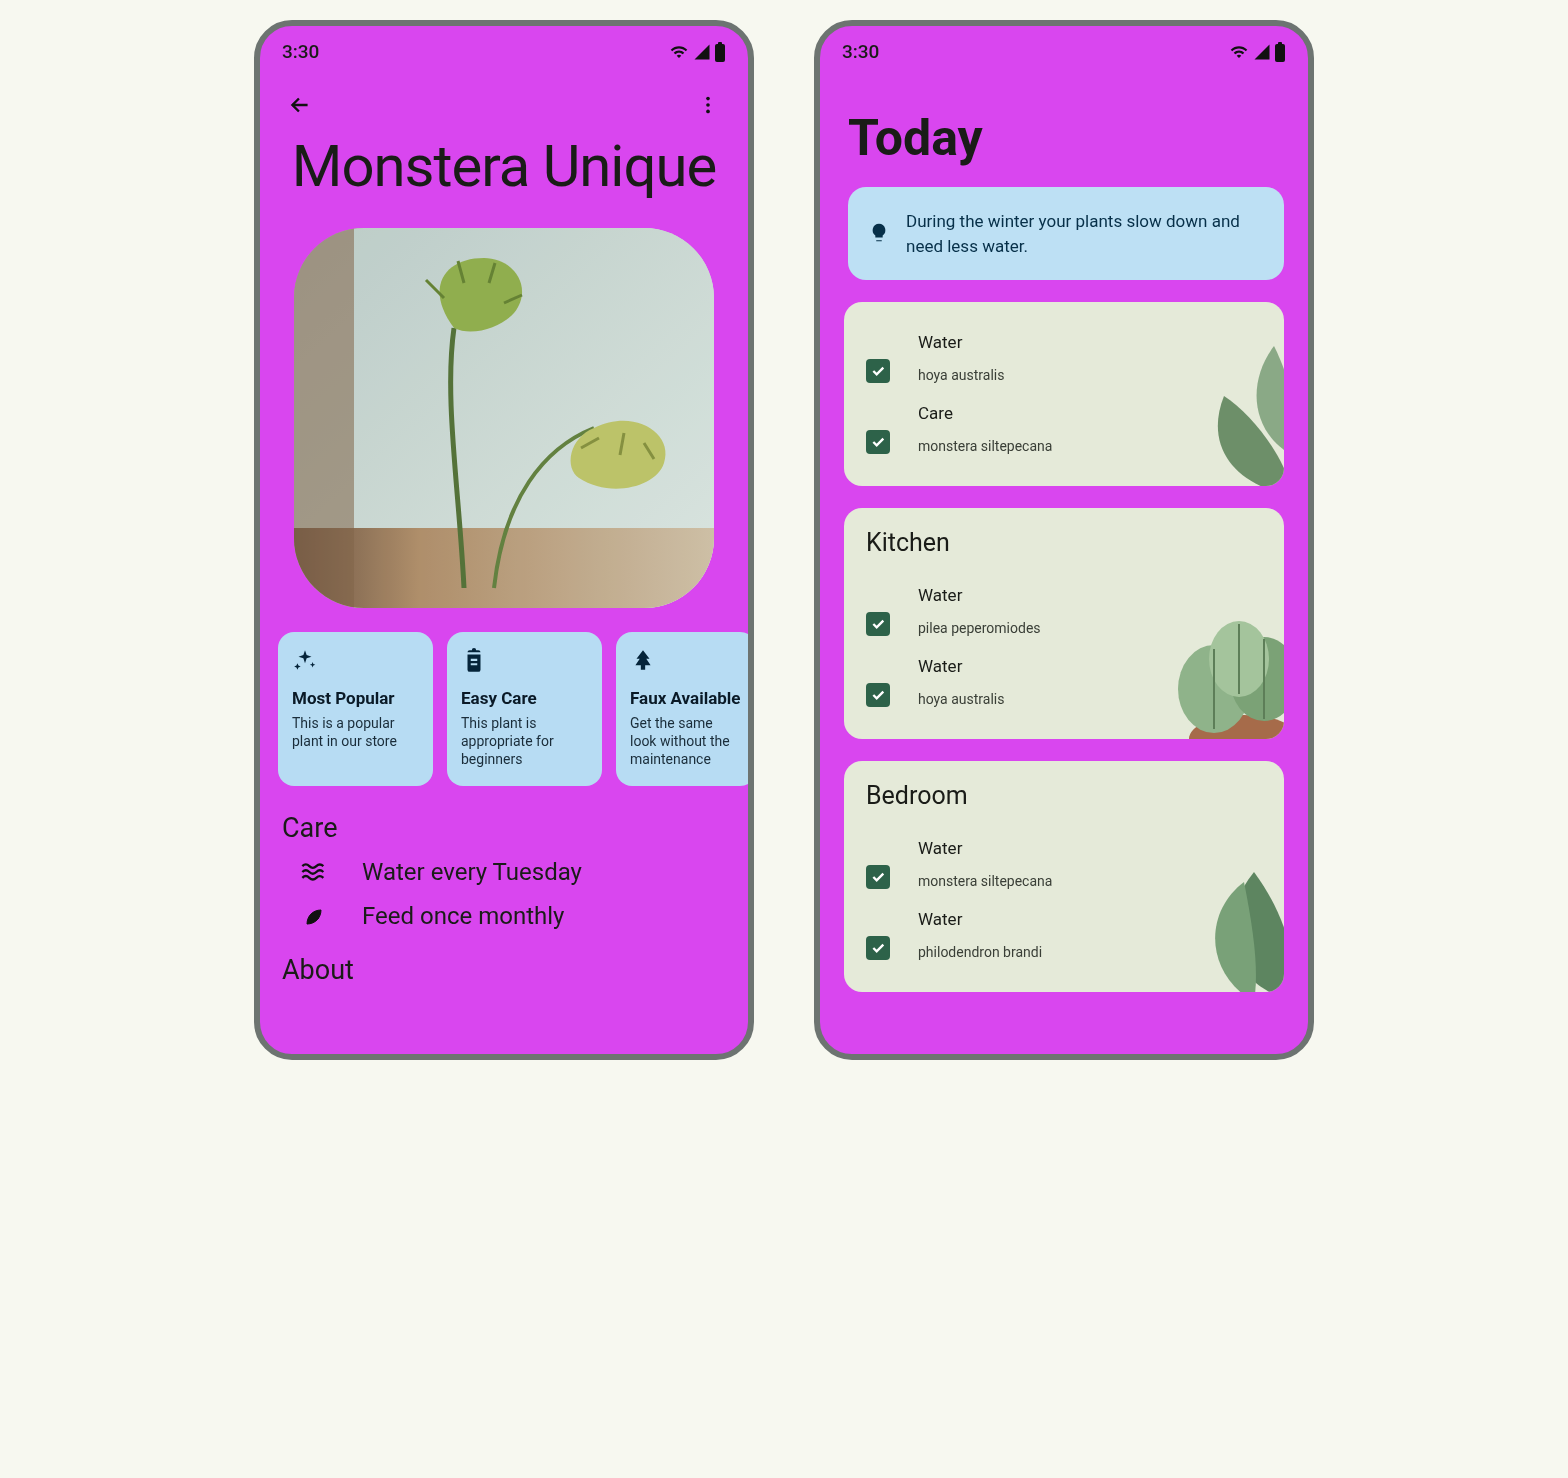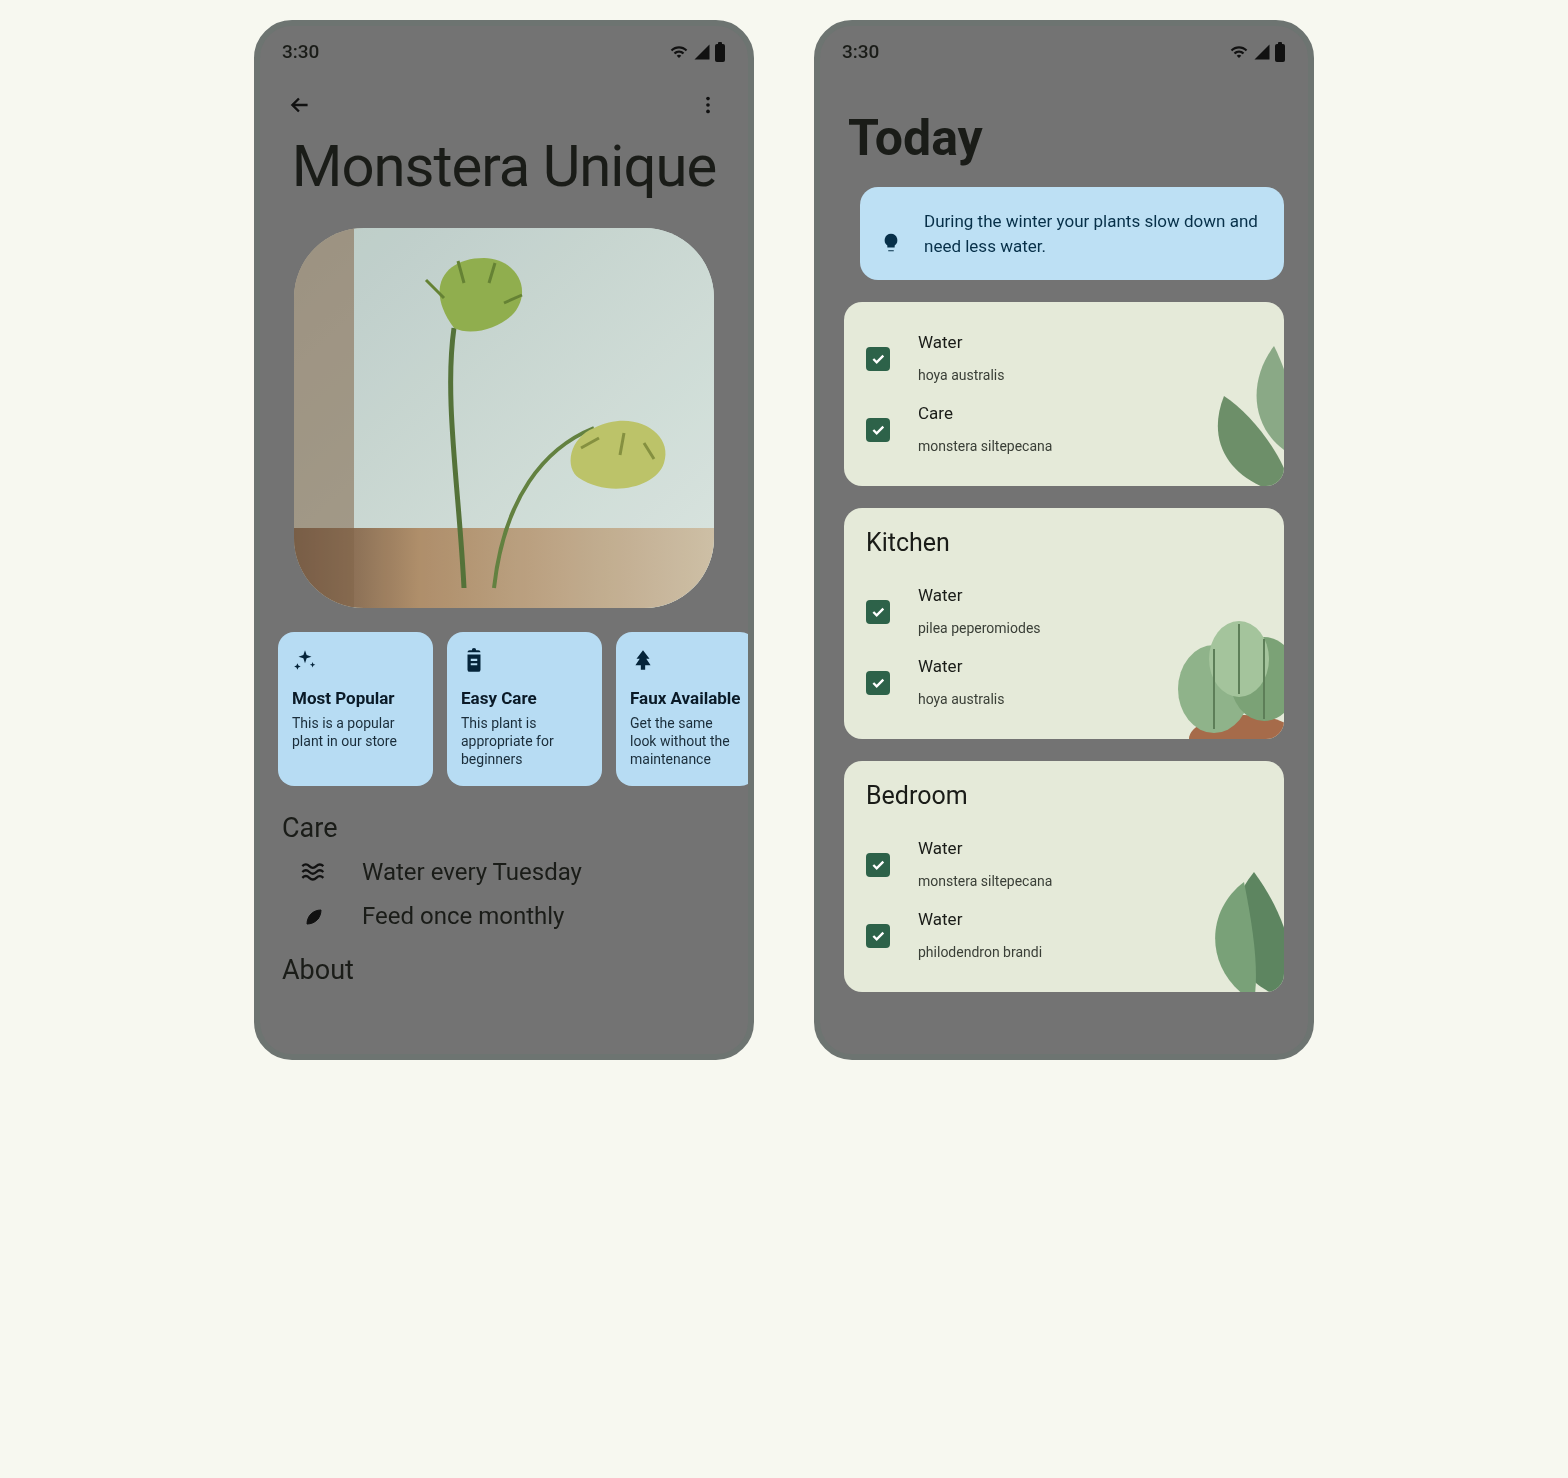--- a/index.html
+++ b/index.html
@@ -10,21 +10,21 @@
     gap: 60px;
     padding: 20px;
     align-items: flex-start;
     justify-content: center;
   }
   .phone {
     width: 500px;
     height: 1040px;
     border: 6px solid #6d7471;
     border-radius: 38px;
-    background: #737373;
+    background: #d946ef;
     overflow: hidden;
     position: relative;
     display: flex;
     flex-direction: column;
   }
   .statusbar {
     display: flex;
     align-items: center;
     justify-content: space-between;
     padding: 14px 22px 6px 22px;
@@ -102,42 +102,42 @@
   .careline .cic { width:28px; display:flex; justify-content:center; }
 
   
   .today-title {
     font-size: 50px;
     font-weight:700;
     padding: 40px 28px 20px 28px;
     color:#1a1c18;
   }
   .tipcard {
-    margin: 0 24px 22px 40px;
+    margin: 0 24px 22px 28px;
     background:#bde0f4;
     border-radius:18px;
     padding: 22px 20px;
     display:flex;
-    gap:22px;
-    align-items:flex-end;
+    gap:16px;
+    align-items:center;
   }
   .tipcard .bulb { flex:0 0 auto; color:#073049; margin-top:2px; }
   .tipcard .txt { font-size:17px; color:#073049; line-height:1.45; }
   .roomcard {
     margin: 0 24px 22px 24px;
     background:#e5ead9;
     border-radius:18px;
     padding: 20px 22px 22px 22px;
     position:relative;
     overflow:hidden;
   }
   .roomcard .rname { font-size:25px; font-weight:400; color:#1a1c18; margin-bottom:18px; }
   .task {
     display:flex;
-    align-items:center;
+    align-items:flex-end;
     gap: 28px;
     padding: 10px 0;
   }
   .check {
     width:24px; height:24px;
     background:#2d6249;
     border-radius:4px;
     display:flex; align-items:center; justify-content:center;
     flex:0 0 auto;
     margin-top:2px;

